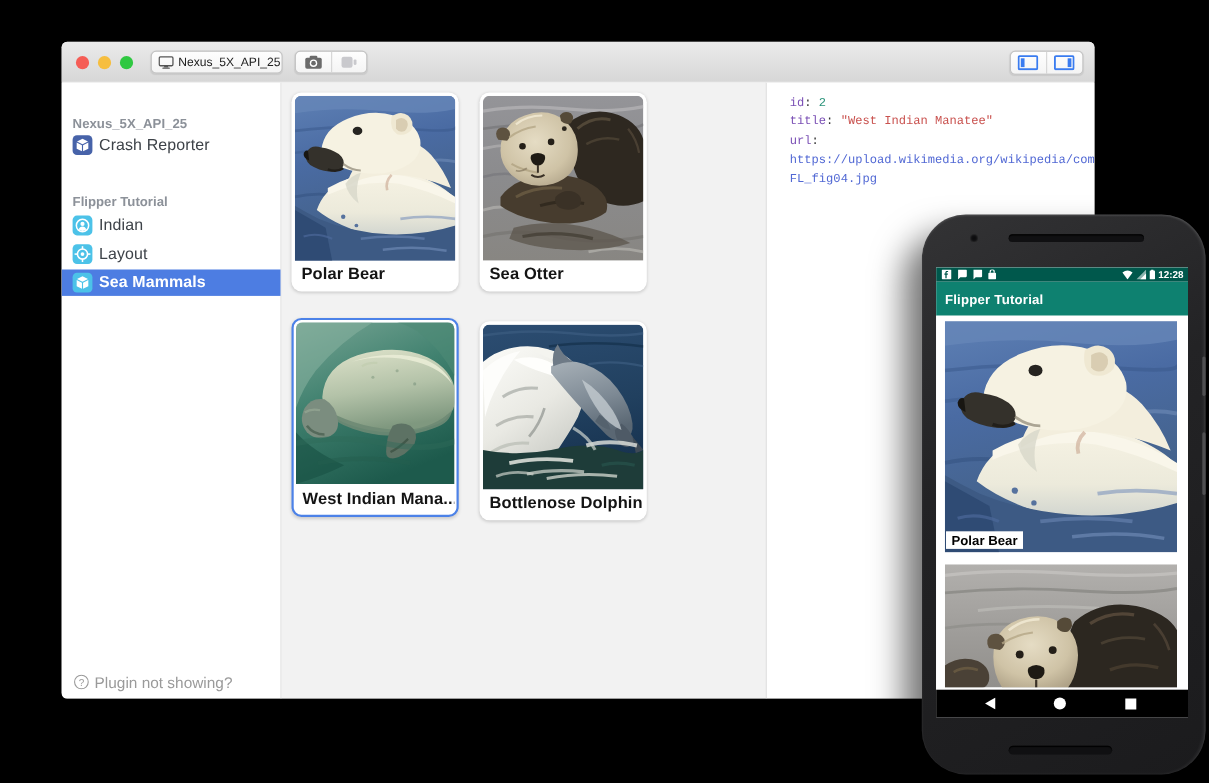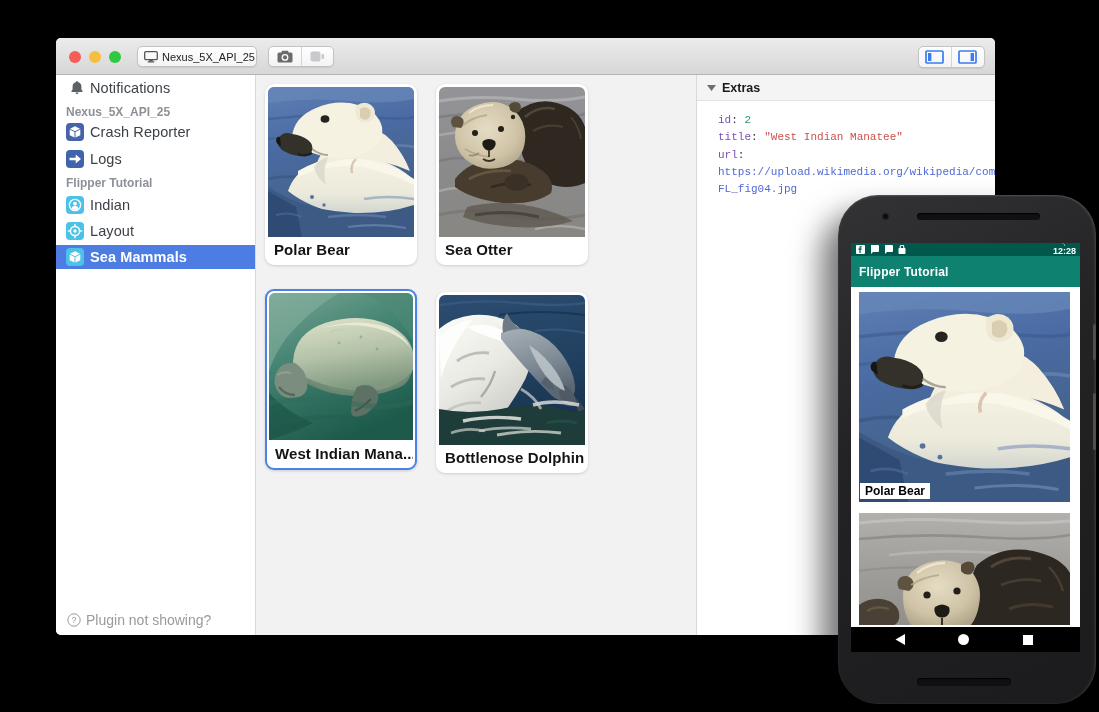--- a/index.html
+++ b/index.html
@@ -89,45 +89,30 @@
             <rect x="1" y="1" width="17" height="12" rx="1" fill="none" stroke="#3a7cf0" stroke-width="1.7"></rect>
             <rect x="12.6" y="3" width="3.4" height="8" fill="#3a7cf0"></rect>
           </svg>
         </div>
       </div>
     </div>
 
     <div id="winbody">
       <div id="sidebar">
 
-        <div class="srow" style="top:1px;">
-          <svg class="abs" style="left:13px; top:4px;" width="16" height="16" viewBox="0 0 16 16">
-            <path d="M8 1.2c.7 0 1.2.5 1.2 1.1 2 .5 3.2 2 3.2 4v2.6c0 .6.4 1.4 1 1.9.5.4.3 1.2-.4 1.2H3c-.7 0-.9-.8-.4-1.2.6-.5 1-1.3 1-1.9V6.3c0-2 1.2-3.5 3.2-4 0-.6.5-1.1 1.2-1.1z" fill="#5c6166"></path>
-            <path d="M6.5 12.6h3a1.5 1.5 0 0 1-3 0z" fill="#5c6166"></path>
-          </svg>
-          <span class="txt">Notifications</span>
-        </div>
         <div class="slabel" style="top:30px;">Nexus_5X_API_25</div>
         <div class="srow" style="top:45px;padding-left:39px;">
           <span class="ic" style="top:3px; background:#4763a9;">
             <svg width="18" height="18" viewBox="0 0 18 18">
               <path d="M9 3.2l5 2.5L9 8.2 4 5.7z" fill="#fff"></path>
               <path d="M3.7 6.6l4.8 2.4v5.6l-4.8-2.4z" fill="#fff"></path>
               <path d="M14.3 6.6L9.5 9v5.6l4.8-2.4z" fill="#fff"></path>
             </svg>
           </span>
           <span class="txt">Crash Reporter</span>
-        </div>
-        <div class="srow" style="top:72px;">
-          <span class="ic" style="top:3px; background:#3f63ad;">
-            <svg width="18" height="18" viewBox="0 0 18 18">
-              <path d="M3.5 7.7h6.2V4.6L15 9l-5.3 4.4v-3.1H3.5z" fill="#fff"></path>
-            </svg>
-          </span>
-          <span class="txt">Logs</span>
         </div>
         <div class="slabel" style="top:101px;">Flipper Tutorial</div>
         <div class="srow" style="top:118px;">
           <span class="ic" style="top:3px; background:#4cc2e8;">
             <svg width="18" height="18" viewBox="0 0 18 18">
               <circle cx="9" cy="9" r="5.6" fill="none" stroke="#fff" stroke-width="1.4"></circle>
               <circle cx="9" cy="7.6" r="1.9" fill="#fff"></circle>
               <path d="M5.6 12.6c.4-1.8 1.8-2.8 3.4-2.8s3 1 3.4 2.8a5.6 5.6 0 0 1-6.8 0z" fill="#fff"></path>
             </svg>
           </span>
@@ -365,26 +350,20 @@
 <path d="M94 110 Q114 104 140 110" stroke="#e2e4de" stroke-width="3.6" fill="none" opacity="0.8"></path>
 <path d="M82 94 Q96 102 102 114" stroke="#cfd4ce" stroke-width="2.8" fill="none" opacity="0.7"></path>
 <path d="M108 128 Q122 124 138 128" stroke="#25504a" stroke-width="2.8" fill="none" opacity="0.8"></path>
 <path d="M12 138 Q28 132 46 136" stroke="#c9cec8" stroke-width="2.6" fill="none" opacity="0.7"></path>
 </svg></div>
           <div class="ttl">Bottlenose Dolphin</div>
         </div>
       </div>
 
       <div id="rightpanel">
-        <div style="height:26px; background:#f4f4f4; border-bottom:1px solid #e2e2e2; display:flex; align-items:center;">
-          <svg style="margin-left:10px;" width="9" height="6" viewBox="0 0 9 6">
-              <path d="M0 0h9L4.5 6z" fill="#6e6e6e"></path>
-            </svg>
-          <span style="margin-left:6px; font-size:12.5px; font-weight:bold; color:#1a1a1a;">Extras</span>
-        </div>
         <div class="mono" style="padding:11px 0 0 21px; font-size:11px; line-height:17.3px; white-space:pre; overflow:hidden;"><span style="color:#7a4fb5;">id</span><span style="color:#333;">: </span><span style="color:#2a937a;">2</span>
 <span style="color:#7a4fb5;">title</span><span style="color:#333;">: </span><span style="color:#c9514e;">"West Indian Manatee"</span>
 <span style="color:#7a4fb5;">url</span><span style="color:#333;">: </span>
 <span style="color:#5168d4;">https://upload.wikimedia.org/wikipedia/commons/thumb</span>
 <span style="color:#5168d4;">FL_fig04.jpg</span></div>
       </div>
     </div>
   </div>
 
   <div id="phone" style="position:absolute; left:838px; top:195px; width:258px; height:509px;
@@ -409,21 +388,21 @@
         <svg width="9" height="9" viewBox="0 0 9 9" style="margin-left:5px;">
             <path d="M1 0h7a1 1 0 0 1 1 1v5a1 1 0 0 1-1 1H3L1 9V7 1a1 1 0 0 1 0 0z" fill="#fff"></path>
           </svg>
         <svg width="9" height="9" viewBox="0 0 9 9" style="margin-left:5px;">
             <path d="M1 0h7a1 1 0 0 1 1 1v5a1 1 0 0 1-1 1H3L1 9V7 1a1 1 0 0 1 0 0z" fill="#fff"></path>
           </svg>
         <svg width="8" height="9" viewBox="0 0 8 9" style="margin-left:5px;">
             <rect x="0.5" y="3" width="7" height="6" rx="0.8" fill="#fff"></rect>
             <path d="M2.2 3V2a1.8 1.8 0 0 1 3.6 0v1" fill="none" stroke="#fff" stroke-width="1.1"></path>
           </svg>
-        <div style="position:absolute; right:4px; top:0; height:13px; display:flex; align-items:center;flex-direction:column;">
+        <div style="position:absolute; right:4px; top:0; height:13px; display:flex; align-items:center;">
           <svg width="10" height="9" viewBox="0 0 10 9">
               <path d="M5 9L0.4 2.8A7.5 7.5 0 0 1 9.6 2.8z" fill="#fff"></path>
             </svg>
           <svg width="9" height="9" viewBox="0 0 9 9" style="margin-left:3px;">
               <path d="M9 0v9H0z" fill="#fff" opacity=".55"></path>
               <path d="M9 3.5V9H3.5z" fill="#fff"></path>
             </svg>
           <svg width="5" height="9" viewBox="0 0 5 9" style="margin-left:3px;">
               <rect x="0" y="1" width="5" height="8" rx="0.8" fill="#fff"></rect>
               <rect x="1.5" y="0" width="2" height="1.5" fill="#fff"></rect>

